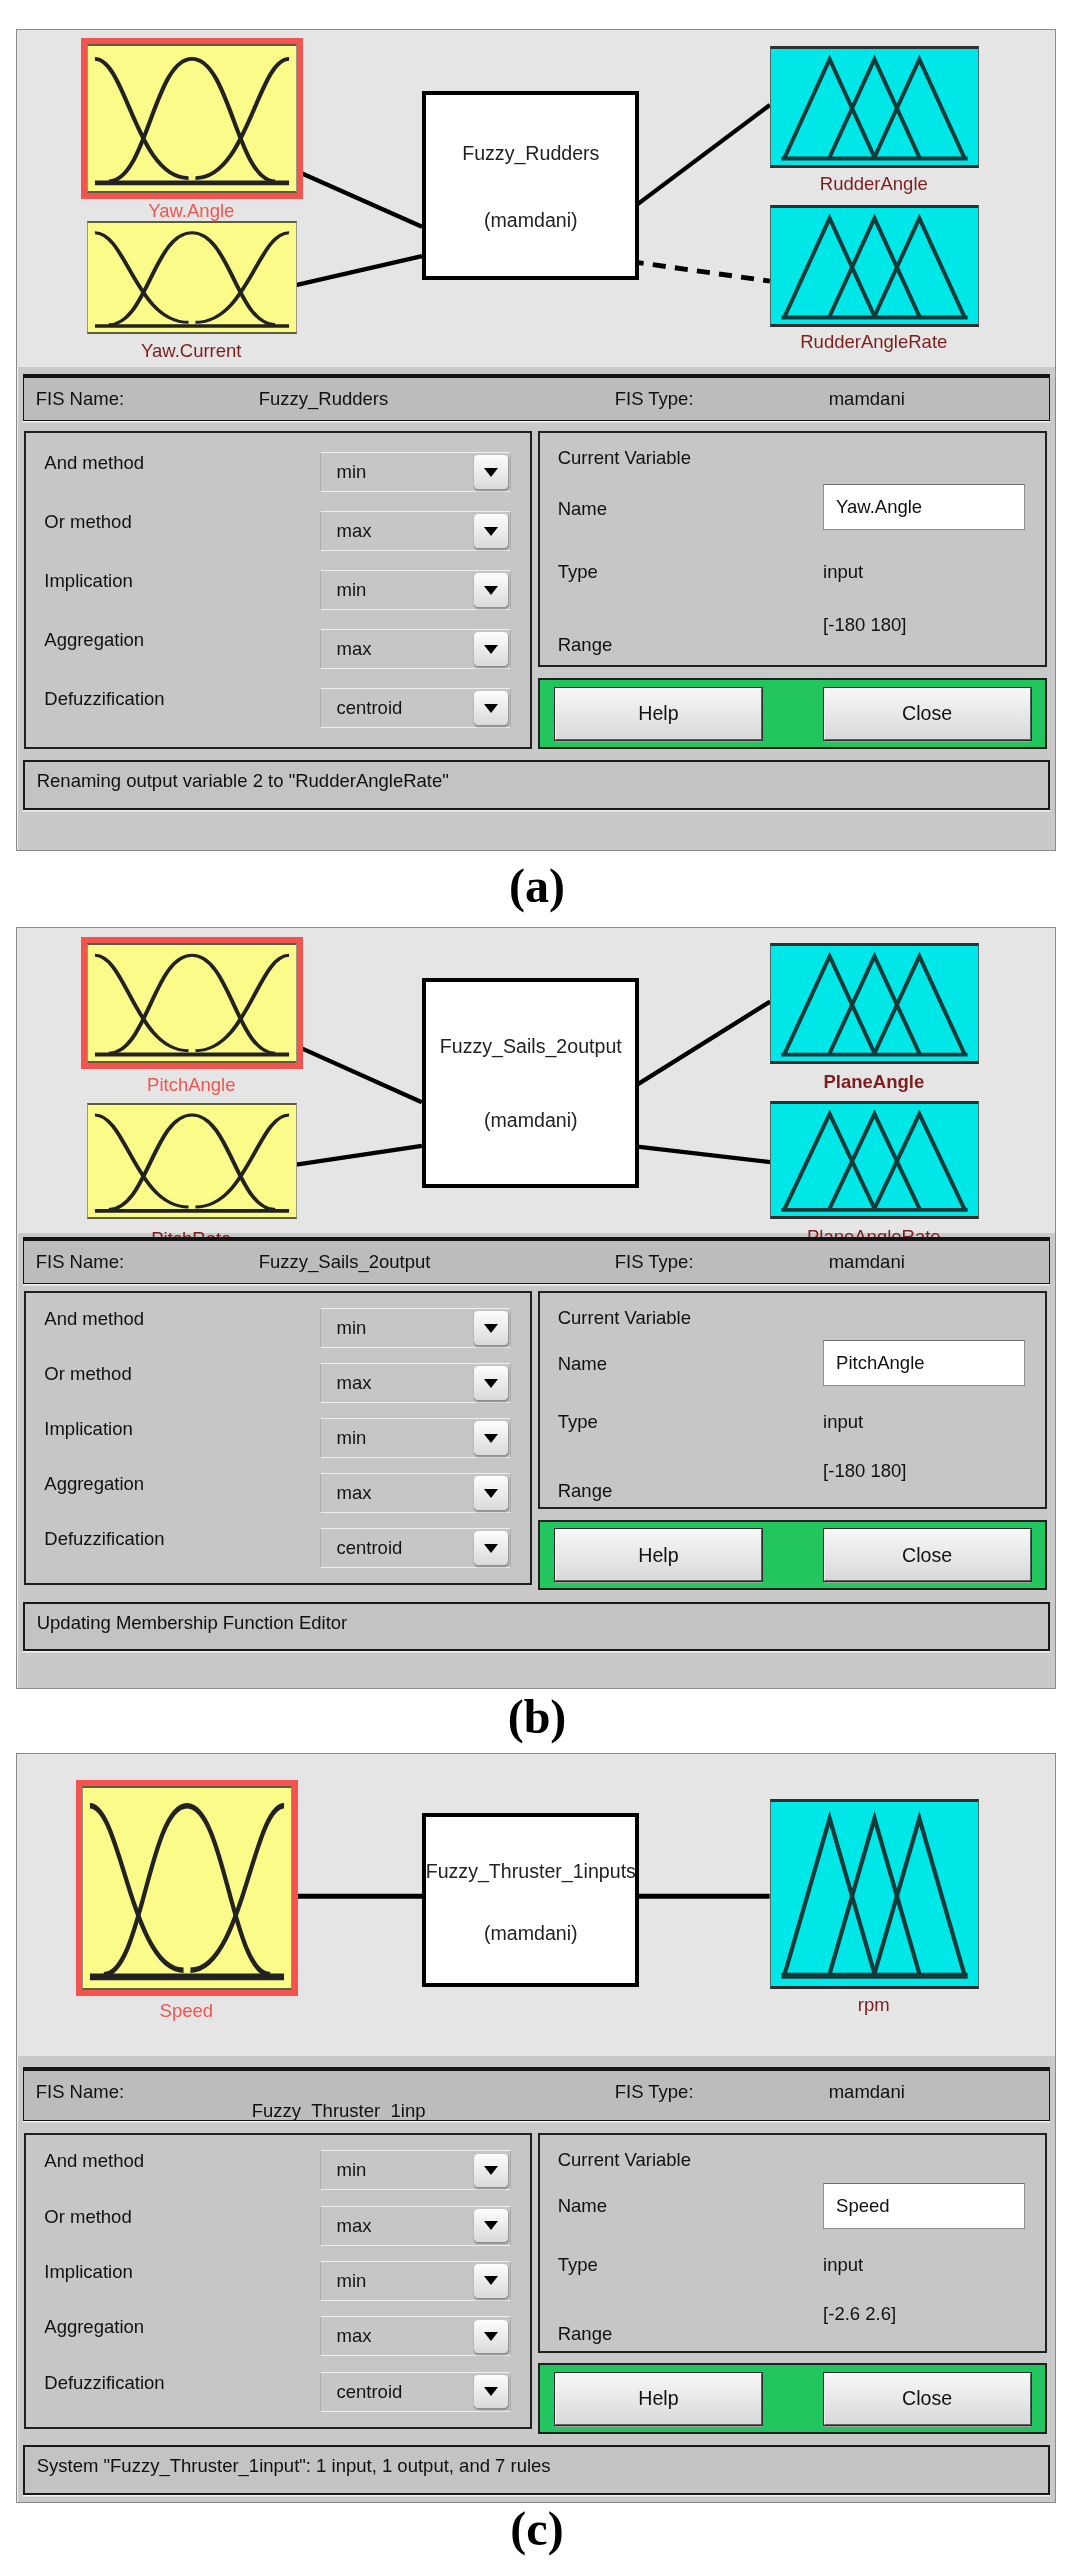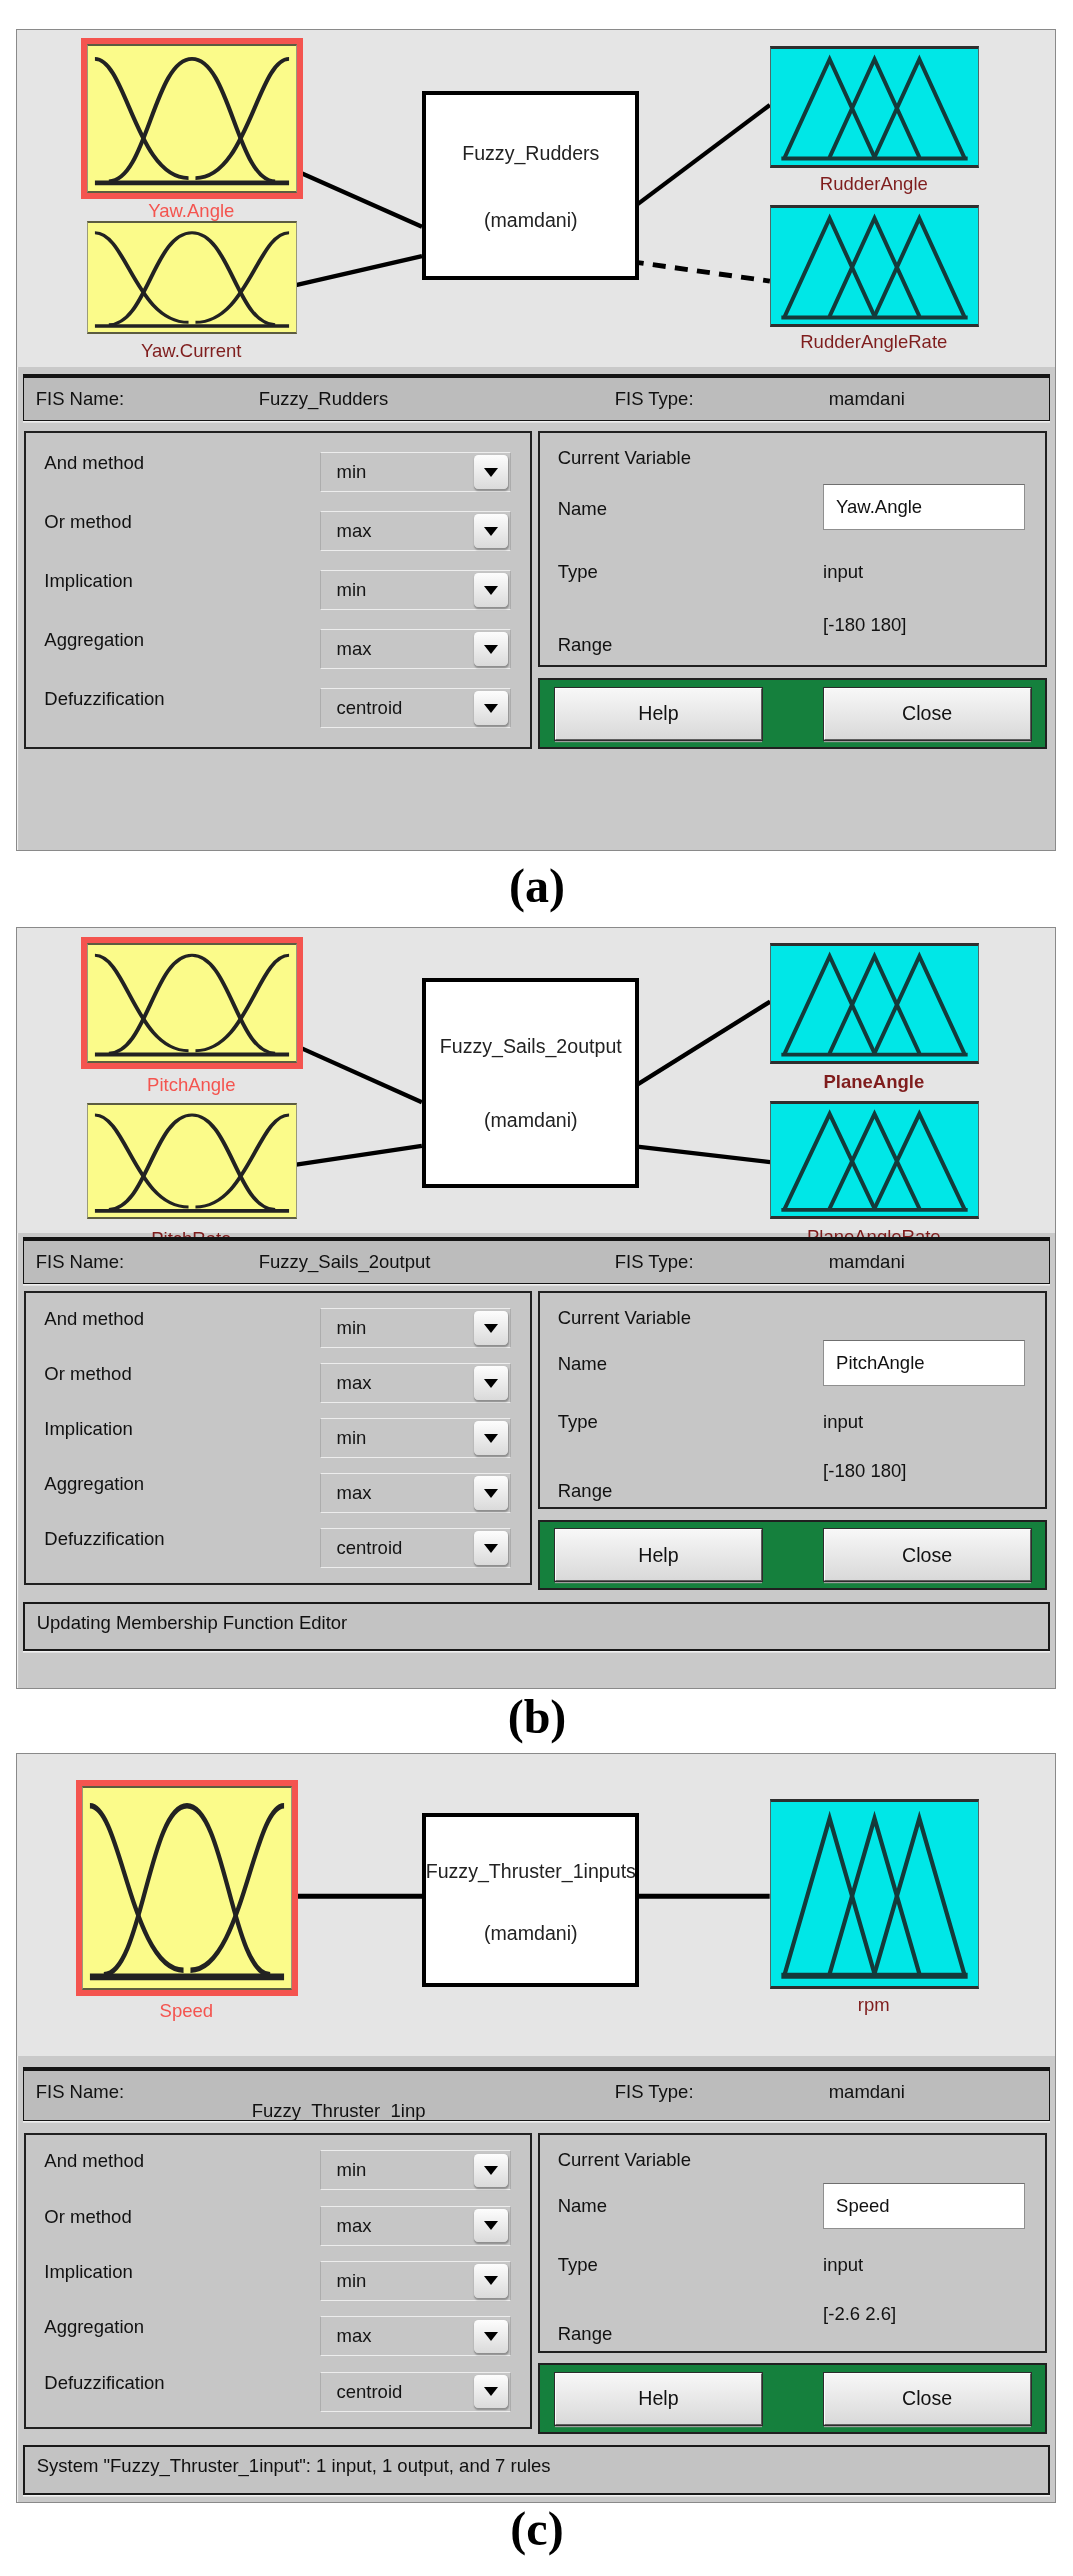--- a/index.html
+++ b/index.html
@@ -70,21 +70,21 @@
   .cv-label.name{top:28%;}
   .cv-label.type{top:55%;}
   .cv-label.range{top:78%;margin-top:20px;}
   .cv-value{position:absolute;left:56%;font-size:18.5px;}
   .cv-value.type{top:55%;}
   .cv-value.range{top:78%;}
   .cv-input{position:absolute;left:56%;top:22%;width:40%;height:46px;background:#ffffff;
             border:1.1px solid #8f8f8f;border-top-color:#6f6f6f;box-sizing:border-box;
             display:flex;align-items:center;font-size:18.5px;padding-left:12px;}
 
-  .btn-box{position:absolute;left:521px;width:509px;background:#15803d;border:2.2px solid #202020;box-sizing:border-box;
+  .btn-box{position:absolute;left:521px;width:509px;background:#22c55e;border:2.2px solid #202020;box-sizing:border-box;
            display:flex;align-items:center;justify-content:space-evenly;gap:47px;}
   .win-a .btn-box{top:648px;height:71px;}
   .win-b .btn-box{top:592px;height:70px;}
   .win-c .btn-box{top:609px;height:71px;}
   .btn{width:205px;height:50px;background:linear-gradient(#f7f7f7,#d9d9d9);
        border:1.1px solid #5f5f5f;border-top-color:#fdfdfd;border-left-color:#fdfdfd;
        outline:1.1px solid #2c2c2c;box-shadow:0 2.2px 0 #9f9f9f;
        display:flex;align-items:center;justify-content:center;font-size:19.6px;color:#111;}
 
   .status-bar{position:absolute;left:5.4px;right:5.4px;background:#c3c3c3;border:2.2px solid #191919;
@@ -216,20 +216,23 @@
     <span class="cv-value type">input</span>
     <span class="cv-label range">Range</span>
     <span class="cv-value range">[-180 180]</span>
   </div>
 
   <div class="btn-box">
     <div class="btn">Help</div>
     <div class="btn">Close</div>
   </div>
 
+  <div class="status-bar">
+    <span class="status-text">Renaming output variable 2 to "RudderAngleRate"</span>
+  </div>
 </div>
 <div class="caption cap-a">(a)</div>
 
 <div class="window win-b">
   <div class="diagram">
     <svg class="links" width="1035" height="305" viewBox="0 0 1902 560">
       <line x1="510" y1="215" x2="744" y2="320" stroke="#000" stroke-width="8"></line>
       <line x1="510" y1="435" x2="744" y2="400" stroke="#000" stroke-width="8"></line>
       <line x1="1128" y1="295" x2="1384" y2="135" stroke="#000" stroke-width="8"></line>
       <line x1="1128" y1="400" x2="1384" y2="430" stroke="#000" stroke-width="8"></line>

